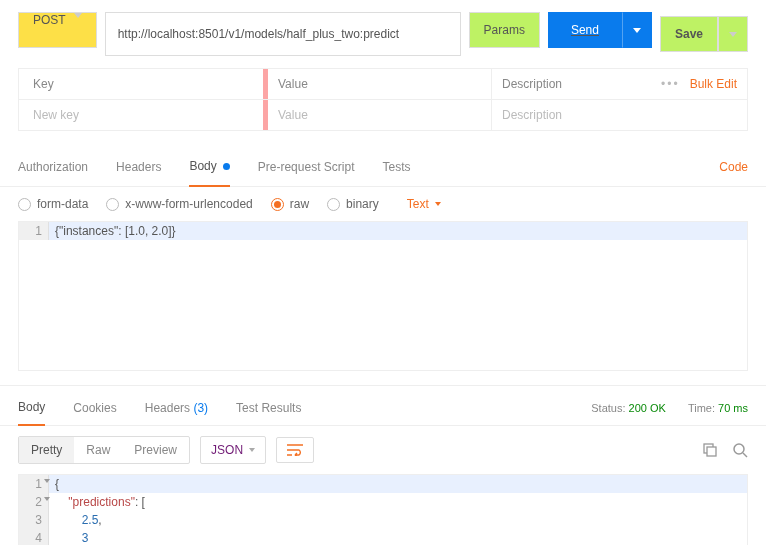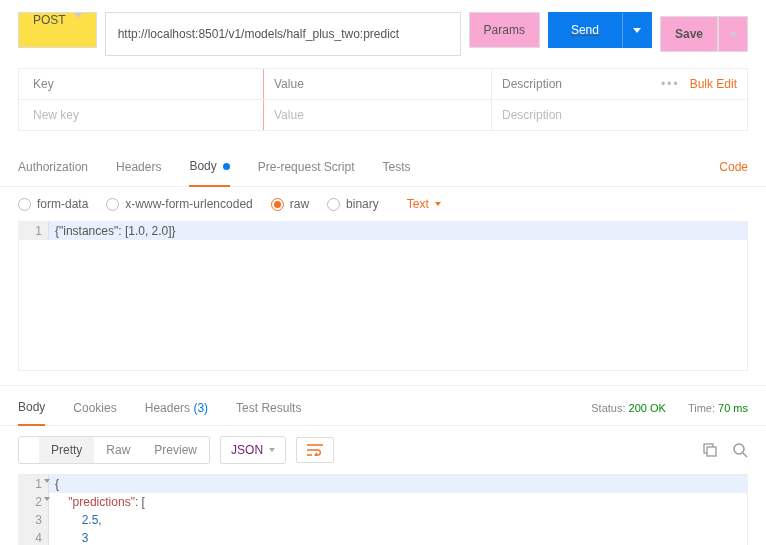--- a/index.html
+++ b/index.html
@@ -1,41 +1,41 @@
 <!DOCTYPE html>
 <html><head>
 <meta charset="utf-8">
 <style>
 * { box-sizing: border-box; margin: 0; padding: 0; font-family: "Helvetica Neue", Arial, sans-serif; }
 body { width: 766px; height: 545px; background: #fff; color: #555; font-size: 12px; overflow: hidden; }
 
 .topbar { display: flex; padding: 12px 18px; gap: 8px; align-items: stretch; }
 .method-btn { display: flex; align-items: flex-start; gap: 8px; padding: 0 14px; border: 1px solid #ddd; background: #fde047; height: 36px; cursor: pointer; color: #555; font-size: 12px; }
 .url-input { flex: 1; border: 1px solid #ddd; padding: 0 12px; height: 44px; font-size: 12px; color: #555; outline: none; }
-.btn { display: flex; align-items: center; padding: 0 14px; border: 1px solid #ddd; background: #f9a8d4; height: 36px; cursor: pointer; color: #555; font-size: 12px; }
+.btn { display: flex; align-items: center; padding: 0 14px; border: 1px solid #ddd; background: #bef264; height: 36px; cursor: pointer; color: #555; font-size: 12px; }
 .send-group { display: flex; text-decoration: underline; }
 .btn-send { background: #097bed; color: #fff; border-color: #097bed; padding: 0 22px; }
 .btn-send-caret { background: #097bed; border-color: #097bed; border-left: 1px solid rgba(255,255,255,0.3); padding: 0 10px; }
 .save-group { display: flex; align-items: center; }
 .btn-save { font-weight: 600; }
 .btn-caret-sec { padding: 0 10px; }
 
 .caret-down { width: 0; height: 0; border-left: 4px solid transparent; border-right: 4px solid transparent; border-top: 5px solid #aaa; display: inline-block; }
 .caret-down.white { border-top-color: #fff; }
 .caret-down.light { border-top-color: #ccc; }
 .caret-down.orange { border-top-color: #f47023; }
 .caret-down.small { border-left-width: 3px; border-right-width: 3px; border-top-width: 4px; }
 
 .kv-table { margin: 0 18px; border: 1px solid #eee; }
 .kv-header, .kv-row { display: flex; }
 .kv-header { border-bottom: 1px solid #eee; }
 .kv-cell { padding: 8px 10px; font-size: 12px; }
 .kv-left-gap { width: 4px; }
 .kv-key { width: 240px; }
-.kv-value { width: 228px; border-left: 1px solid #fca5a5; }
+.kv-value { width: 228px; border-left: 5px solid #fca5a5; }
 .kv-desc { width: 150px; border-left: 1px solid #eee; }
 .kv-actions { flex: 1; text-align: right; padding-right: 10px; display: flex; align-items: center; justify-content: flex-end; gap: 10px; }
 .kv-header .kv-cell { color: #888; font-weight: 500; }
 .kv-row { color: #bbb; }
 .dots { color: #bbb; letter-spacing: 2px; cursor: pointer; }
 .bulk-edit { color: #f47023; font-size: 12px; cursor: pointer; }
 
 .req-tabs, .res-tabs { display: flex; padding: 0 18px; align-items: center; border-bottom: 1px solid #eee; }
 .req-tabs { margin-top: 16px; }
 .tab { padding: 12px 0; margin-right: 28px; color: #888; font-size: 12px; cursor: pointer; }
@@ -60,21 +60,21 @@
 
 .divider { height: 1px; background: #eee; margin: 14px 0 0; }
 
 .res-tabs { margin-top: 0; padding-top: 4px; }
 .res-tabs .tab { padding: 10px 0; }
 .headers-count { color: #097bed; }
 .status-block { display: flex; gap: 22px; font-size: 11px; color: #888; }
 .status-val { color: #0a8a0a; }
 
 .res-toolbar { display: flex; align-items: center; padding: 10px 18px; gap: 10px; }
-.view-seg { display: flex; border: 1px solid #ddd; border-radius: 2px; overflow: hidden; padding-left: 20px; }
+.view-seg { display: flex; border: 1px solid #ddd; border-radius: 2px; overflow: hidden; }
 .view-seg .seg { padding: 6px 12px; font-size: 12px; color: #888; cursor: pointer; }
 .view-seg .seg.active { background: #f2f2f2; color: #555; }
 .toolbar-btn { display: flex; align-items: center; gap: 6px; padding: 6px 10px; border: 1px solid #ddd; background: #fff; border-radius: 2px; font-size: 12px; color: #701a75; cursor: pointer; }
 .wrap-btn { color: #f47023; }
 .res-right-icons { display: flex; gap: 14px; align-items: center; }
 .icon-btn { width: 16px; height: 16px; cursor: pointer; color: #888; }
 
 .res-editor { margin: 0 18px; border: 1px solid #eee; font-family: Menlo, Consolas, monospace; font-size: 12px; }
 .res-editor .gutter { background: #f0f0f0; position: relative; }
 .fold-caret { position: absolute; right: -2px; top: 4px; width: 0; height: 0; border-left: 3px solid transparent; border-right: 3px solid transparent; border-top: 4px solid #999; }

